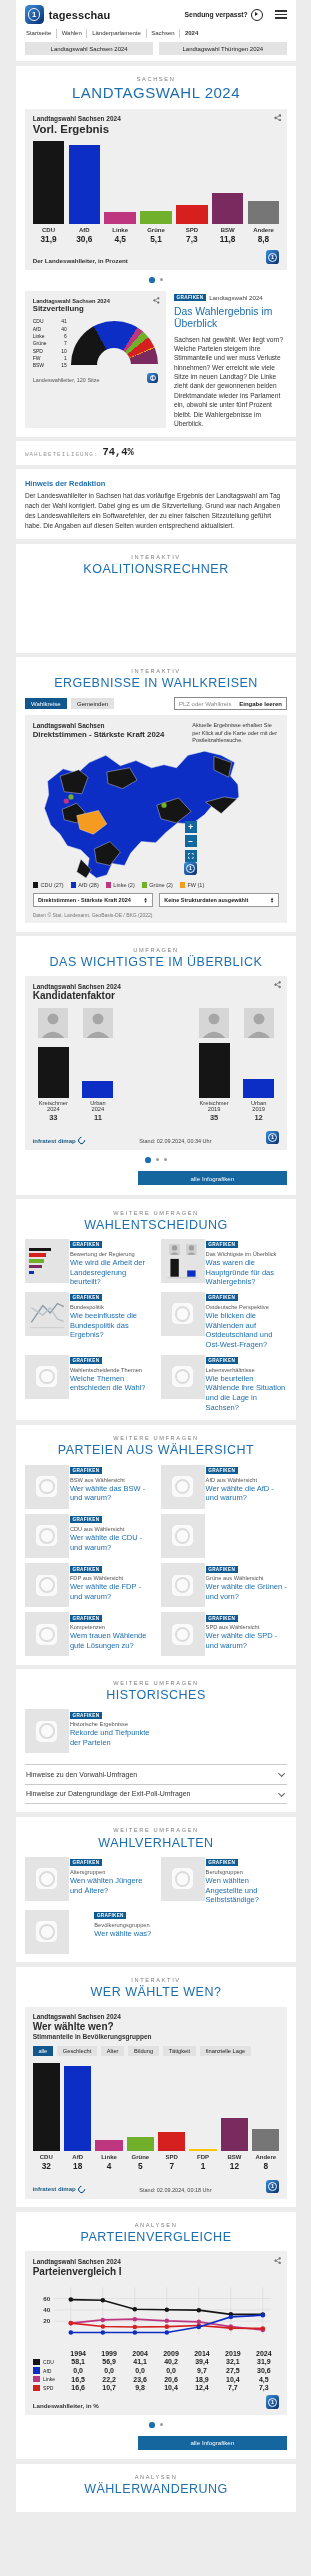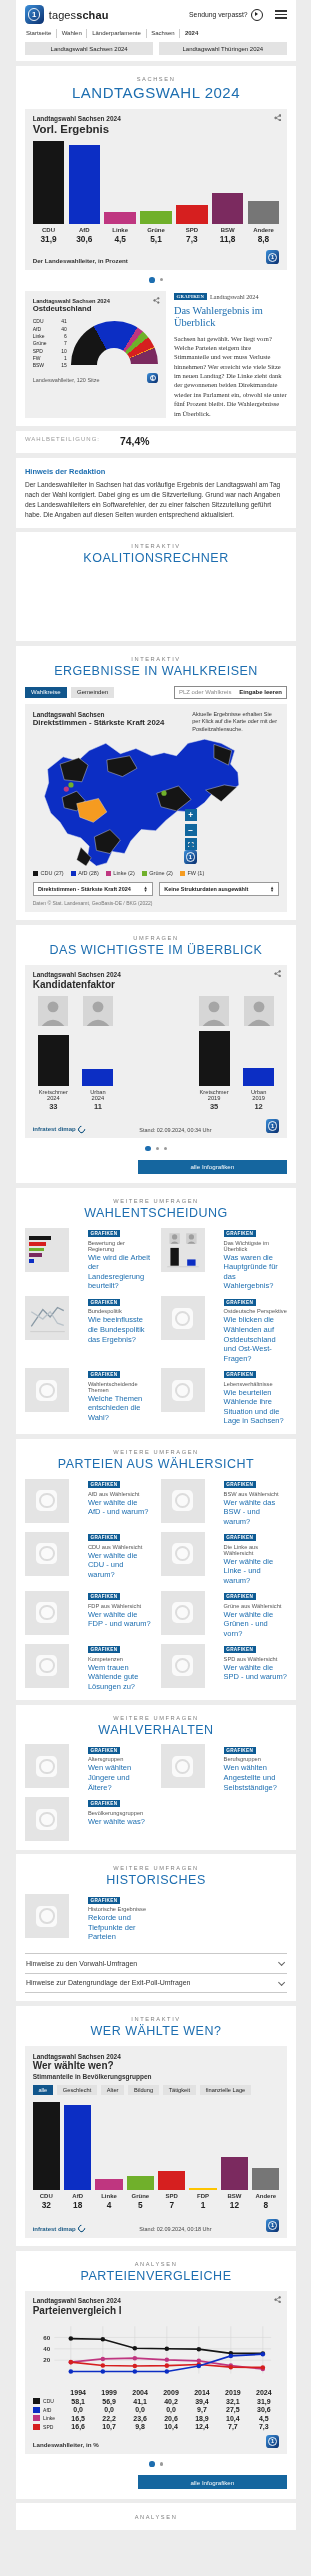--- a/index.html
+++ b/index.html
@@ -1,21 +1,21 @@
 <!DOCTYPE html>
 <html style="font-size:8.3px"><head>
 <meta charset="utf-8">
 <style>
   html,body{margin:0;padding:0;}
   body{background:#e9e9e9;font-family:"Liberation Sans",sans-serif;color:#333;}
   .frame{width:312px;height:2576px;margin:0 auto;overflow:hidden;background:#ececec;}
   .sec{background:#fff;margin:0 15.6px 4.7px;padding:9.3px 9.3px 8.3px;}
   .sec.tight{padding:5.2px 9.3px 6.2px;}
   
-  .hrow{display:flex;align-items:center;gap:5.2px;}
+  .hrow{display:flex;align-items:center;gap:5.2px;font-weight:bold;}
   .ts-logo{width:18.7px;height:18.7px;border-radius:4.2px;background:linear-gradient(135deg,#3c8fd9,#0a2f6e);position:relative;flex:0 0 auto;}
   .ts-logo::before{content:"";position:absolute;inset:3.1px;border:1.6px solid #fff;border-radius:50%;opacity:.92;}
   .ts-logo::after{content:"1";position:absolute;top:50%;left:50%;transform:translate(-50%,-54%);color:#fff;font-weight:bold;font-size:7.8px;}
   .ts-logo.sm{width:13.5px;height:13.5px;border-radius:3.1px;}
   .ts-logo.sm::before{inset:2.1px;border-width:1px;}
   .ts-logo.sm::after{font-size:5.7px;}
   .wordmark{font-size:11px;color:#1d1d1d;letter-spacing:0.1px;}
   .missed{margin-left:auto;font-size:6.8px;color:#222;display:flex;align-items:center;gap:3.6px;}
   .play{width:10px;height:10px;border:0.8px solid #222;border-radius:50%;position:relative;}
   .play::after{content:"";position:absolute;left:3.1px;top:2.1px;border-left:3.6px solid #222;border-top:2.3px solid transparent;border-bottom:2.3px solid transparent;}
@@ -51,34 +51,34 @@
   .caption.light{font-weight:normal;font-size:5.5px;color:#555;}
   .ifd{font-size:6px;font-weight:bold;color:#1b5a85;display:flex;align-items:center;gap:2.1px;}
   .ifd .ring{width:5.2px;height:5.2px;border:1.6px solid #1b5a85;border-radius:50%;border-top-color:transparent;transform:rotate(40deg);display:inline-block;}
   .stand{font-size:5.5px;color:#444;flex:1;text-align:center;}
   .dots{display:flex;justify-content:center;align-items:center;gap:4.7px;padding:7.3px 0 1px;}
   .dot{width:3.1px;height:3.1px;border-radius:50%;background:#9a9a9a;}
   .dot.active{width:5.7px;height:5.7px;background:#1d6eb0;}
   
   .cols{display:flex;gap:8.3px;margin-top:7.3px;}
   .cols .gcard{flex:1.08;margin-top:0;}
-  .ovteaser{flex:1;padding-top:1px;font-family:Liberation Serif, serif;}
+  .ovteaser{flex:1;padding-top:1px;}
   .badge{display:inline-block;background:#0e5b94;color:#fff;font-size:4.7px;font-weight:bold;letter-spacing:0.3px;padding:1px 2.6px;vertical-align:0.5px;}
   .ovk{font-size:6.2px;color:#444;margin-left:3.1px;}
   .ovtitle{font-size:10.4px;color:#1d6eb0;margin:3.6px 0 4.2px;line-height:1.2;}
   .ovtext{font-size:6.6px;line-height:1.42;color:#333;}
   
   .dwrap{display:flex;gap:4.2px;margin:4.2px 0 3.1px;}
   .dlegend{width:34px;font-size:5px;color:#222;padding-top:1px;}
   .dlrow{display:flex;justify-content:space-between;margin-bottom:1.3px;}
   .pie{width:87px;height:44px;overflow:hidden;position:relative;margin-top:3.1px;}
   .disc{width:87px;height:87px;border-radius:50%;}
   .hole{position:absolute;left:50%;bottom:-17px;transform:translateX(-50%);width:34px;height:34px;border-radius:50%;background:#efefef;}
   
-  .turn{display:flex;align-items:flex-start;gap:20px;}
+  .turn{display:flex;align-items:flex-end;gap:4px;font-family:Liberation Mono, monospace;}
   .tlabel{font-size:6px;letter-spacing:1px;color:#9a9a9a;}
   .tval{font-size:10.4px;font-weight:bold;color:#222;}
   
   .hint-title{font-size:7.5px;font-weight:bold;color:#1d6eb0;margin-bottom:3.6px;}
   .hint-text{font-size:6.6px;line-height:1.5;color:#333;}
   .empty-iframe{height:61px;}
   
   .dtop{display:flex;justify-content:space-between;align-items:center;margin:1px 0 5.2px;}
   .chips{display:flex;gap:4.2px;}
   .chip{font-size:6px;padding:2.6px 6.2px;background:#e2e2e2;color:#222;}
@@ -105,21 +105,21 @@
   .kcol{width:31px;text-align:center;}
   .avatar{width:30px;height:30px;margin:0 auto;}
   .kbararea{height:56px;display:flex;align-items:flex-end;margin-top:4.2px;}
   .kbar{width:100%;}
   .kname{font-size:5.7px;margin-top:2.6px;color:#333;}
   .kyear{font-size:5.7px;color:#333;}
   .kval{font-size:7.5px;font-weight:bold;margin-top:1px;}
   .btn{display:block;margin:7.3px 0 1px auto;width:57%;background:#15669f;color:#fff;font-size:6.2px;text-align:center;padding:3.6px 0;border:none;}
   
   .tgrid{display:flex;flex-wrap:wrap;gap:5.2px 9.3px;margin-top:2.1px;}
-  .teaser{width:calc(50% - 4.7px);display:flex;gap:19px;}
+  .teaser{width:calc(50% - 4.7px);display:flex;gap:1px;justify-content:space-between;}
   .thumb{width:44px;height:44px;background:#e4e4e4;flex:0 0 auto;position:relative;overflow:hidden;}
   .wm{position:absolute;inset:0;display:flex;align-items:center;justify-content:center;}
   .wm::before{content:"";width:21px;height:21px;background:#fff;border-radius:4.7px;opacity:.8;position:absolute;}
   .wm::after{content:"";width:11.4px;height:11.4px;border:2.6px solid #dcdcdc;border-radius:50%;position:absolute;}
   .tk{font-size:5.7px;color:#555;margin:2.1px 0 1px;}
   .tt{font-size:7.5px;color:#1d6eb0;line-height:1.28;}
   .minibars{position:absolute;inset:5.2px 4.2px;display:flex;flex-direction:column;gap:2.1px;justify-content:center;}
   .minibars div{height:3.6px;}
   .acc{border-top:0.5px solid #c9c9c9;display:flex;justify-content:space-between;align-items:center;padding:5.7px 1px;font-size:7px;color:#333;}
   .acc:last-child{border-bottom:0.5px solid #c9c9c9;}
@@ -255,21 +255,21 @@
           <svg width="6.8" height="6.8" viewBox="0 0 16 16">
               <g fill="none" stroke="#777" stroke-width="1.6">
                 <circle cx="12.5" cy="3" r="2" fill="#777"></circle>
                 <circle cx="3.5" cy="8" r="2" fill="#777"></circle>
                 <circle cx="12.5" cy="13" r="2" fill="#777"></circle>
                 <path d="M5 7l6-3M5 9l6 3"></path>
               </g>
             </svg>
         </span>
         <div class="ct-s" style="font-size:5.7px;">Landtagswahl Sachsen 2024</div>
-        <div class="ct-b" style="font-size:7.8px;margin-bottom:1px;">Ostdeutschland</div>
+        <div class="ct-b" style="font-size:7.8px;margin-bottom:1px;">Sitzverteilung</div>
         <div class="dwrap">
           <div class="dlegend" id="donut-legend">
               <div class="dlrow">
                 <span>CDU</span>
                 <span>41</span>
               </div>
               <div class="dlrow">
                 <span>AfD</span>
                 <span>40</span>
               </div>
@@ -567,39 +567,38 @@
   </div>
 
   <div class="sec">
     <div class="kick">WEITERE UMFRAGEN</div>
     <div class="stitle">PARTEIEN AUS WÄHLERSICHT</div>
     <div class="tgrid" id="grid-pw">
         <div class="teaser">
           <div class="thumb">
             <div class="wm"></div>
           </div>
+          <div><span class="badge">GRAFIKEN</span><div class="tk">BSW aus Wählersicht</div><div class="tt">Wer wählte das BSW - und warum?</div></div>
+        </div>
+        <div class="teaser">
+          <div class="thumb">
+            <div class="wm"></div>
+          </div>
           <div><span class="badge">GRAFIKEN</span><div class="tk">AfD aus Wählersicht</div><div class="tt">Wer wählte die AfD - und warum?</div></div>
         </div>
         <div class="teaser">
           <div class="thumb">
             <div class="wm"></div>
           </div>
-          <div><span class="badge">GRAFIKEN</span><div class="tk">BSW aus Wählersicht</div><div class="tt">Wer wählte das BSW - und warum?</div></div>
-        </div>
-        <div class="teaser">
-          <div class="thumb">
-            <div class="wm"></div>
-          </div>
           <div><span class="badge">GRAFIKEN</span><div class="tk">CDU aus Wählersicht</div><div class="tt">Wer wählte die CDU - und warum?</div></div>
         </div>
         <div class="teaser">
           <div class="thumb">
             <div class="wm"></div>
           </div>
-          <div><span class="badge">GRAFIKEN</span><div class="tk">Die Linke aus Wählersicht</div><div class="tt">Wer wählte die Linke - und warum?</div></div>
         </div>
         <div class="teaser">
           <div class="thumb">
             <div class="wm"></div>
           </div>
           <div><span class="badge">GRAFIKEN</span><div class="tk">FDP aus Wählersicht</div><div class="tt">Wer wählte die FDP - und warum?</div></div>
         </div>
         <div class="teaser">
           <div class="thumb">
             <div class="wm"></div>
@@ -610,45 +609,20 @@
           <div class="thumb">
             <div class="wm"></div>
           </div>
           <div><span class="badge">GRAFIKEN</span><div class="tk">Kompetenzen</div><div class="tt">Wem trauen Wählende gute Lösungen zu?</div></div>
         </div>
         <div class="teaser">
           <div class="thumb">
             <div class="wm"></div>
           </div>
           <div><span class="badge">GRAFIKEN</span><div class="tk">SPD aus Wählersicht</div><div class="tt">Wer wählte die SPD - und warum?</div></div>
-        </div>
-      </div>
-  </div>
-
-  <div class="sec">
-    <div class="kick">WEITERE UMFRAGEN</div>
-    <div class="stitle">WAHLVERHALTEN</div>
-    <div class="tgrid" id="grid-wv">
-        <div class="teaser">
-          <div class="thumb">
-            <div class="wm"></div>
-          </div>
-          <div><span class="badge">GRAFIKEN</span><div class="tk">Altersgruppen</div><div class="tt">Wen wählten Jüngere und Ältere?</div></div>
-        </div>
-        <div class="teaser">
-          <div class="thumb">
-            <div class="wm"></div>
-          </div>
-          <div><span class="badge">GRAFIKEN</span><div class="tk">Berufsgruppen</div><div class="tt">Wen wählten Angestellte und Selbstständige?</div></div>
-        </div>
-        <div class="teaser">
-          <div class="thumb">
-            <div class="wm"></div>
-          </div>
-          <div><span class="badge">GRAFIKEN</span><div class="tk">Bevölkerungsgruppen</div><div class="tt">Wer wählte was?</div></div>
         </div>
       </div>
   </div>
 
   <div class="sec">
     <div class="kick">WEITERE UMFRAGEN</div>
     <div class="stitle">HISTORISCHES</div>
     <div class="tgrid" id="grid-hist">
         <div class="teaser">
           <div class="thumb">
@@ -658,20 +632,45 @@
         </div>
       </div>
     <div id="hist-acc" style="margin-top:11.4px;">
         <div class="acc">
           <span>Hinweise zu den Vorwahl-Umfragen</span>
           <span class="chev"></span>
         </div>
         <div class="acc">
           <span>Hinweise zur Datengrundlage der Exit-Poll-Umfragen</span>
           <span class="chev"></span>
+        </div>
+      </div>
+  </div>
+
+  <div class="sec">
+    <div class="kick">WEITERE UMFRAGEN</div>
+    <div class="stitle">WAHLVERHALTEN</div>
+    <div class="tgrid" id="grid-wv">
+        <div class="teaser">
+          <div class="thumb">
+            <div class="wm"></div>
+          </div>
+          <div><span class="badge">GRAFIKEN</span><div class="tk">Altersgruppen</div><div class="tt">Wen wählten Jüngere und Ältere?</div></div>
+        </div>
+        <div class="teaser">
+          <div class="thumb">
+            <div class="wm"></div>
+          </div>
+          <div><span class="badge">GRAFIKEN</span><div class="tk">Berufsgruppen</div><div class="tt">Wen wählten Angestellte und Selbstständige?</div></div>
+        </div>
+        <div class="teaser">
+          <div class="thumb">
+            <div class="wm"></div>
+          </div>
+          <div><span class="badge">GRAFIKEN</span><div class="tk">Bevölkerungsgruppen</div><div class="tt">Wer wählte was?</div></div>
         </div>
       </div>
   </div>
 
   <div class="sec">
     <div class="kick">INTERAKTIV</div>
     <div class="stitle">WER WÄHLTE WEN?</div>
     <div class="gcard">
       <div class="ct-s">Landtagswahl Sachsen 2024</div>
       <div class="ct-b md" style="margin-bottom:1.6px;">Wer wählte wen?</div>
@@ -879,17 +878,18 @@
     </div>
     <div class="dots" id="dots-pv">
         <span class="dot active"></span>
         <span class="dot"></span>
       </div>
     <div class="btn">alle Infografiken</div>
   </div>
 
   <div class="sec">
     <div class="kick">ANALYSEN</div>
+    <div class="stitle">WÄHLERWANDERUNG</div>
 
   </div>
 
 </div>
 
 
 </body></html>

